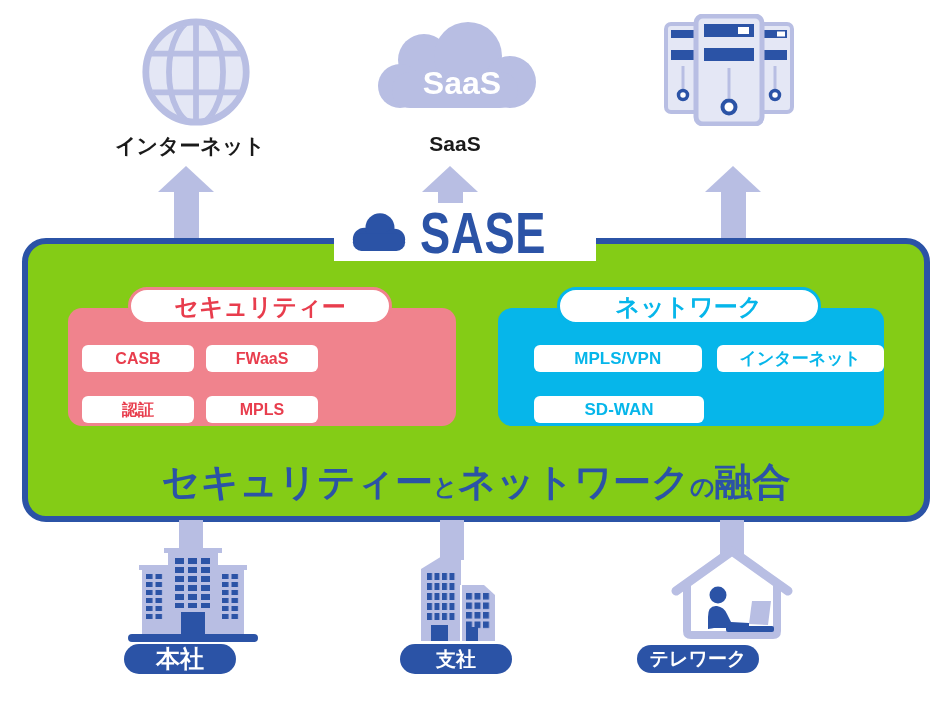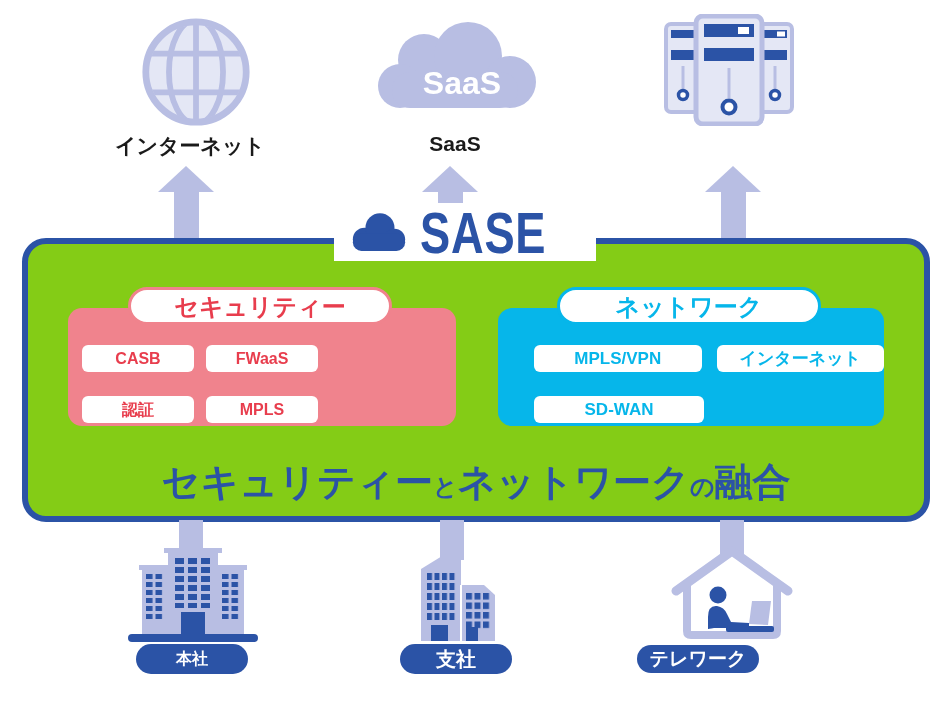--- a/index.html
+++ b/index.html
@@ -192,21 +192,21 @@
     <rect x="14" y="22" width="26" height="66" fill="#b8bee3"></rect>
     <rect x="90" y="22" width="26" height="66" fill="#b8bee3"></rect>
     <rect x="36" y="2" width="58" height="5" fill="#b8bee3"></rect>
     <rect x="40" y="2" width="50" height="86" fill="#b8bee3"></rect>
     <rect x="47" y="12" width="37" height="50" fill="url(#hqWinBig)"></rect>
     <rect x="18" y="28" width="18" height="46" fill="url(#hqWinSm)"></rect>
     <rect x="94" y="28" width="18" height="46" fill="url(#hqWinSm2)"></rect>
     <rect x="53" y="66" width="24" height="22" fill="#2b53a6"></rect>
     <rect x="0" y="88" width="130" height="8" rx="4" fill="#2b53a6"></rect>
   </svg>
-  <div class="badge" style="left:136px;top:644px;width:112px;height:30px;line-height:30px;font-size:16px">本社</div>
+  <div class="badge" style="left:124px;top:644px;width:112px;height:30px;line-height:30px;font-size:24px">本社</div>
 
   <svg class="abs" style="left:421px;top:549px" width="80" height="92" viewBox="0 0 80 92">
     <defs>
       <pattern id="brWin1" x="6" y="24" width="7.5" height="10" patternUnits="userSpaceOnUse">
         <rect width="5" height="7" fill="#2b53a6"></rect>
       </pattern>
       <pattern id="brWin2" x="45" y="44" width="8.5" height="9.5" patternUnits="userSpaceOnUse">
         <rect width="6" height="6.5" fill="#2b53a6"></rect>
       </pattern>
     </defs>

